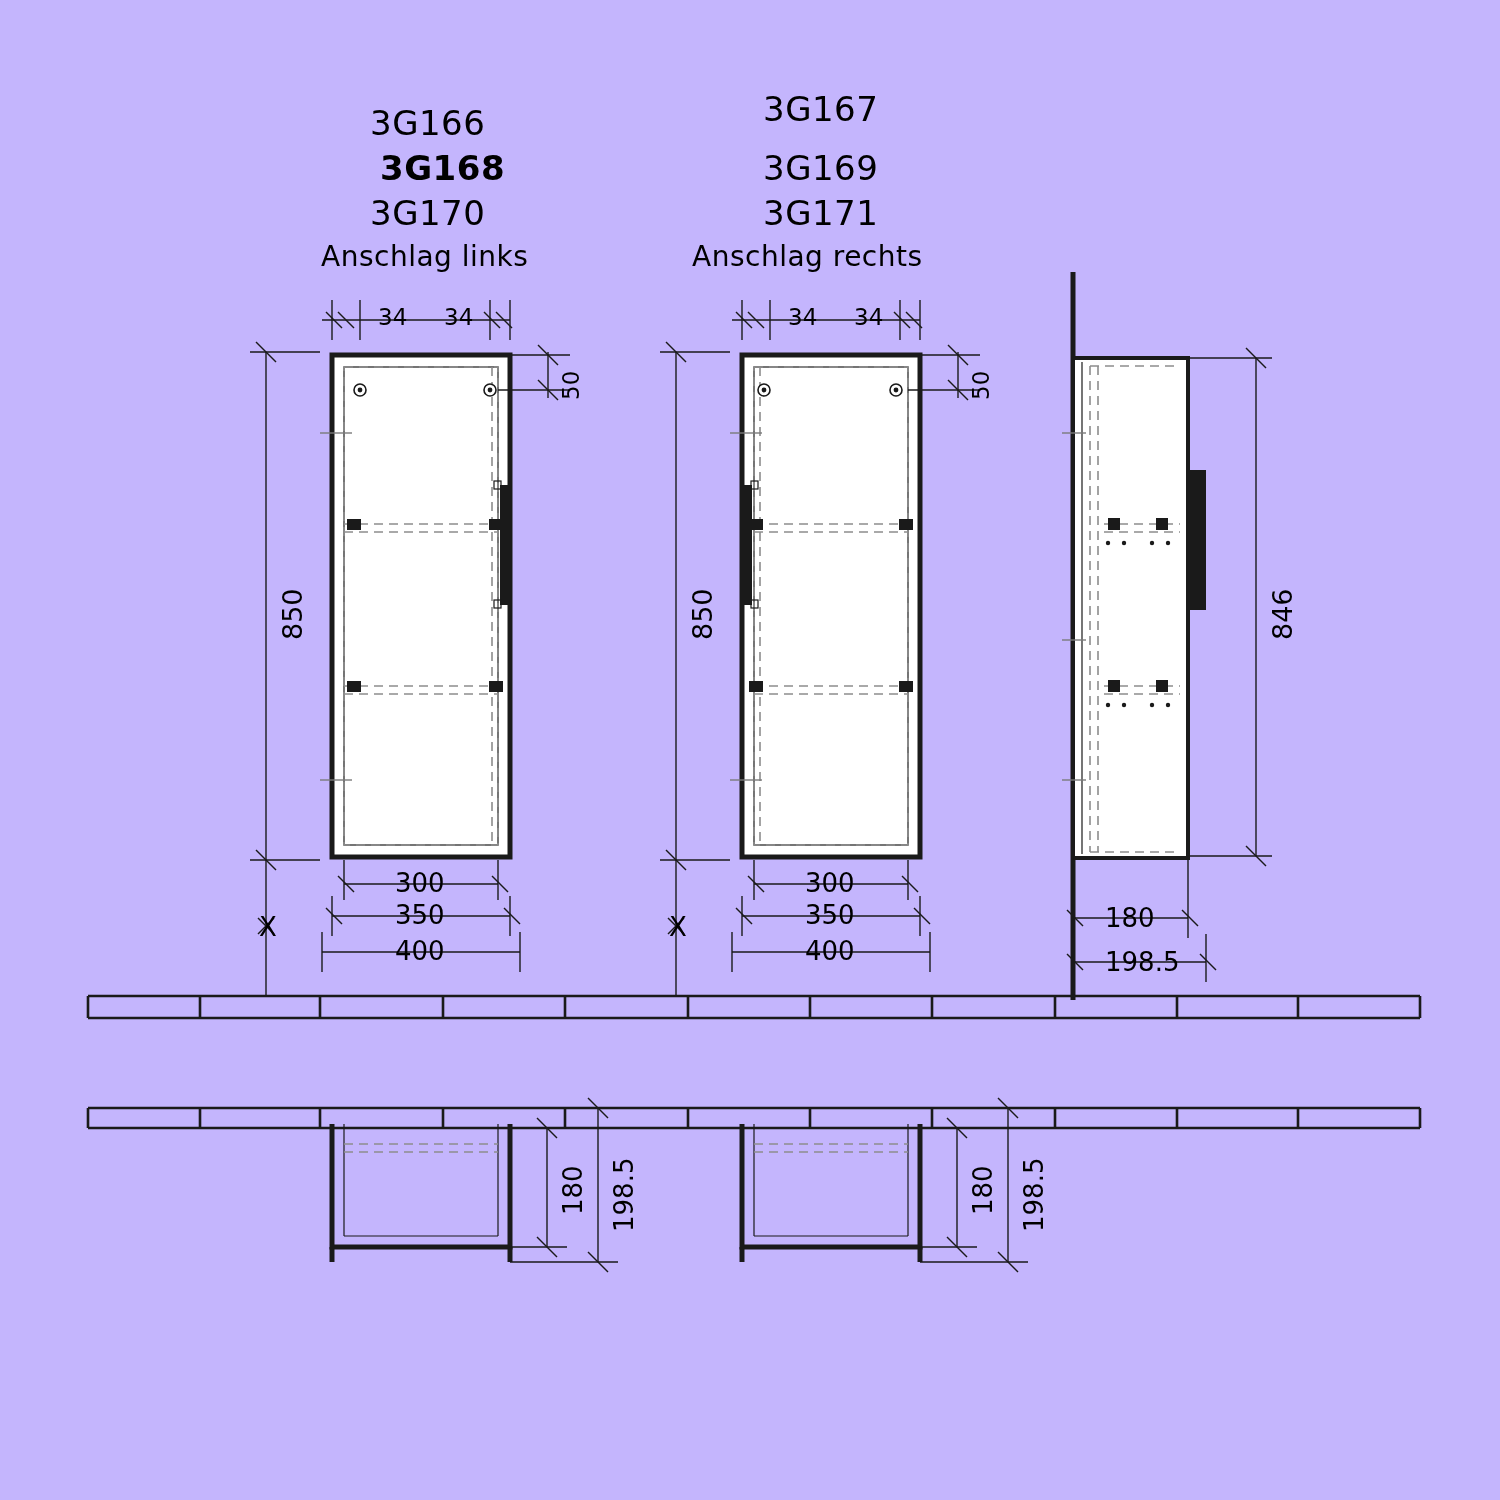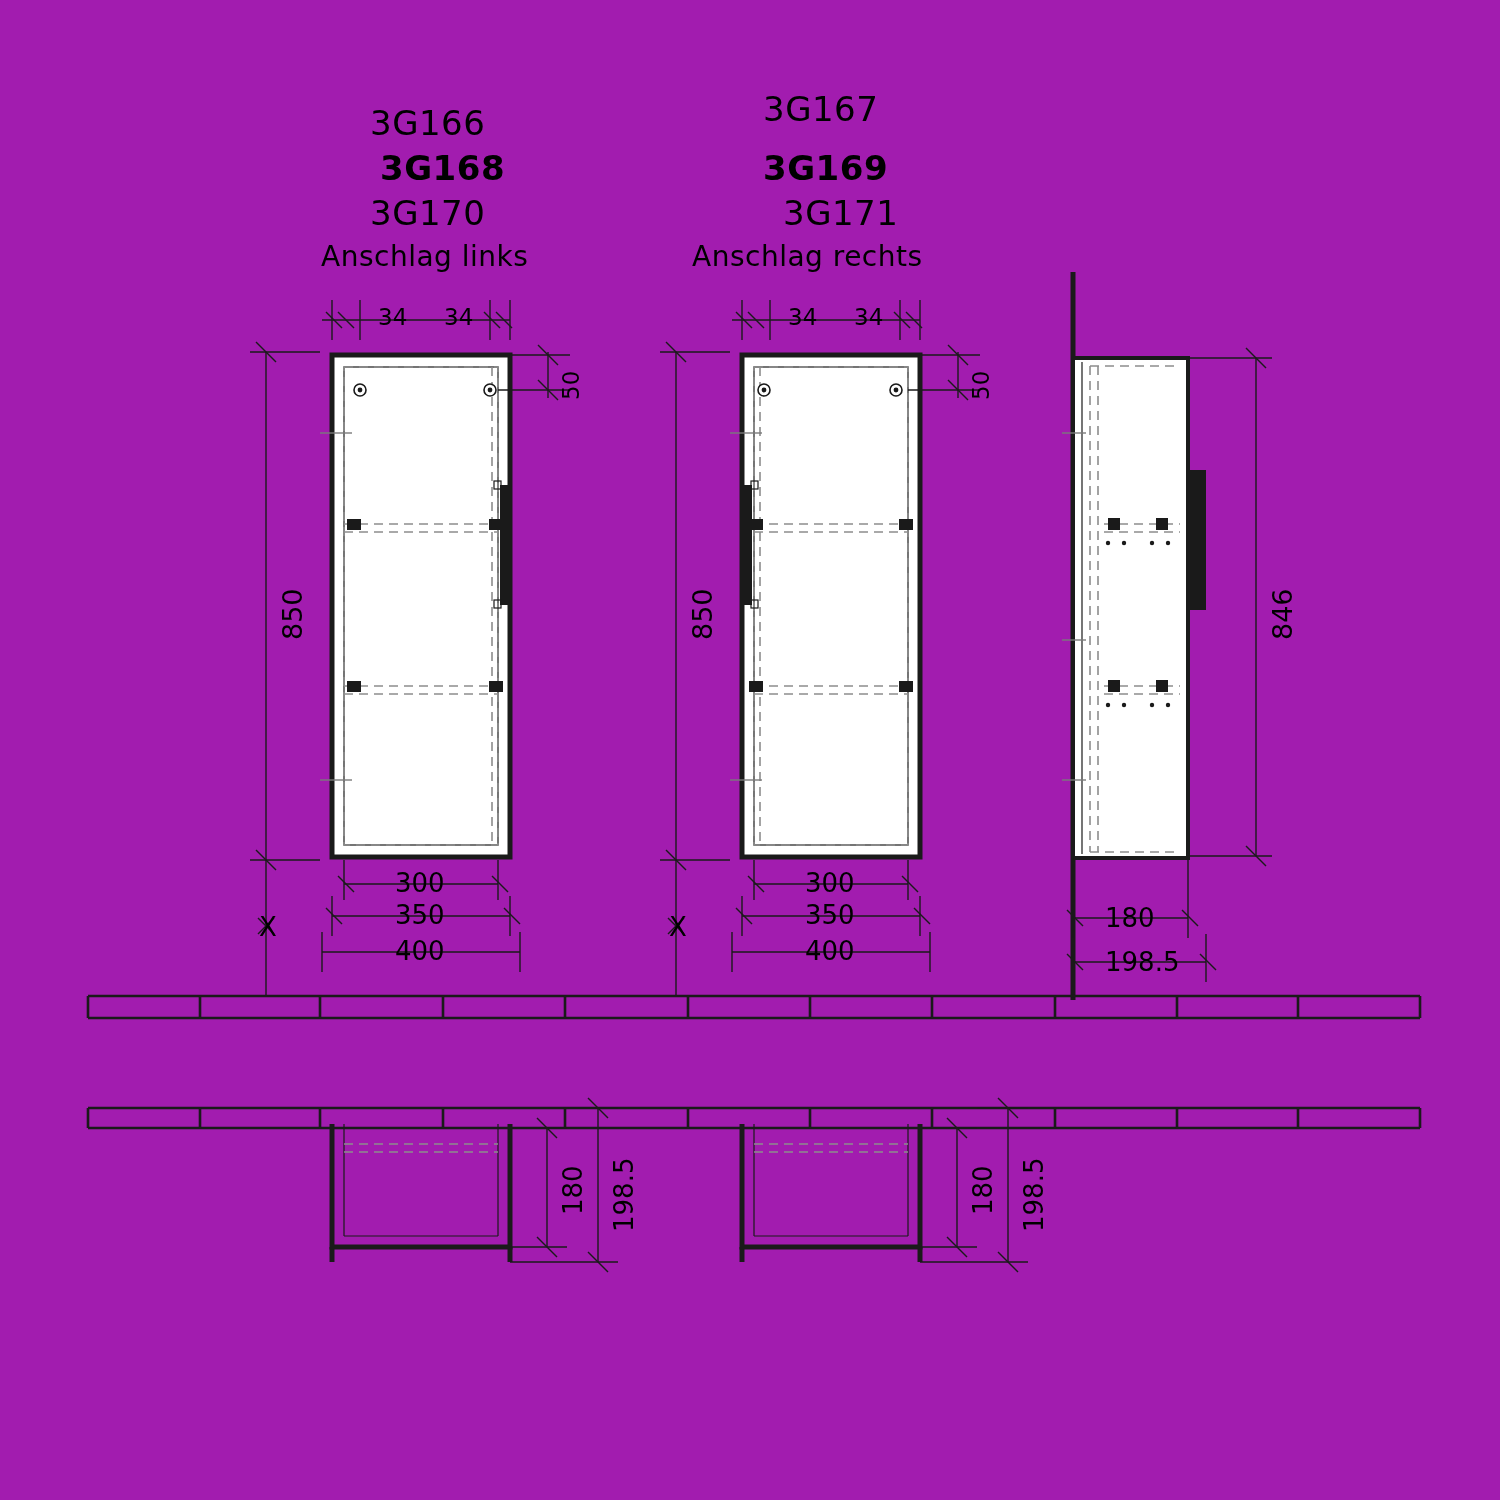--- a/index.html
+++ b/index.html
@@ -4,21 +4,21 @@
 <style>
   html, body {
     margin: 0;
     padding: 0;
     background: #ffffff;
   }
   #stage {
     position: relative;
     width: 1500px;
     height: 1500px;
-    background: #a21caf;
+    background: #c4b5fd;
     font-family: "DejaVu Sans", sans-serif;
     color: #000000;
     overflow: hidden;
   }
   #stage svg {
     position: absolute;
     top: 0;
     left: 0;
   }
   .hdr {
@@ -357,22 +357,22 @@
 
     </g>
   </svg>
 
   <div class="hdr code" style="left:370px; top:103px;">3G166</div>
   <div class="hdr code" style="left:380px; top:148px;font-weight:bold;">3G168</div>
   <div class="hdr code" style="left:370px; top:193px;">3G170</div>
   <div class="hdr sub" style="left:321px; top:240px;">Anschlag links</div>
 
   <div class="hdr code" style="left:763px; top:89px;">3G167</div>
-  <div class="hdr code" style="left:763px; top:148px;font-weight:bold;">3G169</div>
-  <div class="hdr code" style="left:763px; top:193px;margin-left:20px;">3G171</div>
+  <div class="hdr code" style="left:763px; top:148px;">3G169</div>
+  <div class="hdr code" style="left:763px; top:193px;">3G171</div>
   <div class="hdr sub" style="left:692px; top:240px;">Anschlag rechts</div>
 
   <div class="dim" style="left:378px; top:304px;">34</div>
   <div class="dim" style="left:444px; top:304px;">34</div>
   <div class="dim vert" style="left:558px; top:400px;">50</div>
   <div class="dim vert" style="left:277px; top:640px; font-size:27px;">850</div>
   <div class="dim" style="left:395px; top:868px; font-size:26px;">300</div>
   <div class="dim" style="left:395px; top:900px; font-size:26px;">350</div>
   <div class="dim" style="left:395px; top:936px; font-size:26px;">400</div>
 

